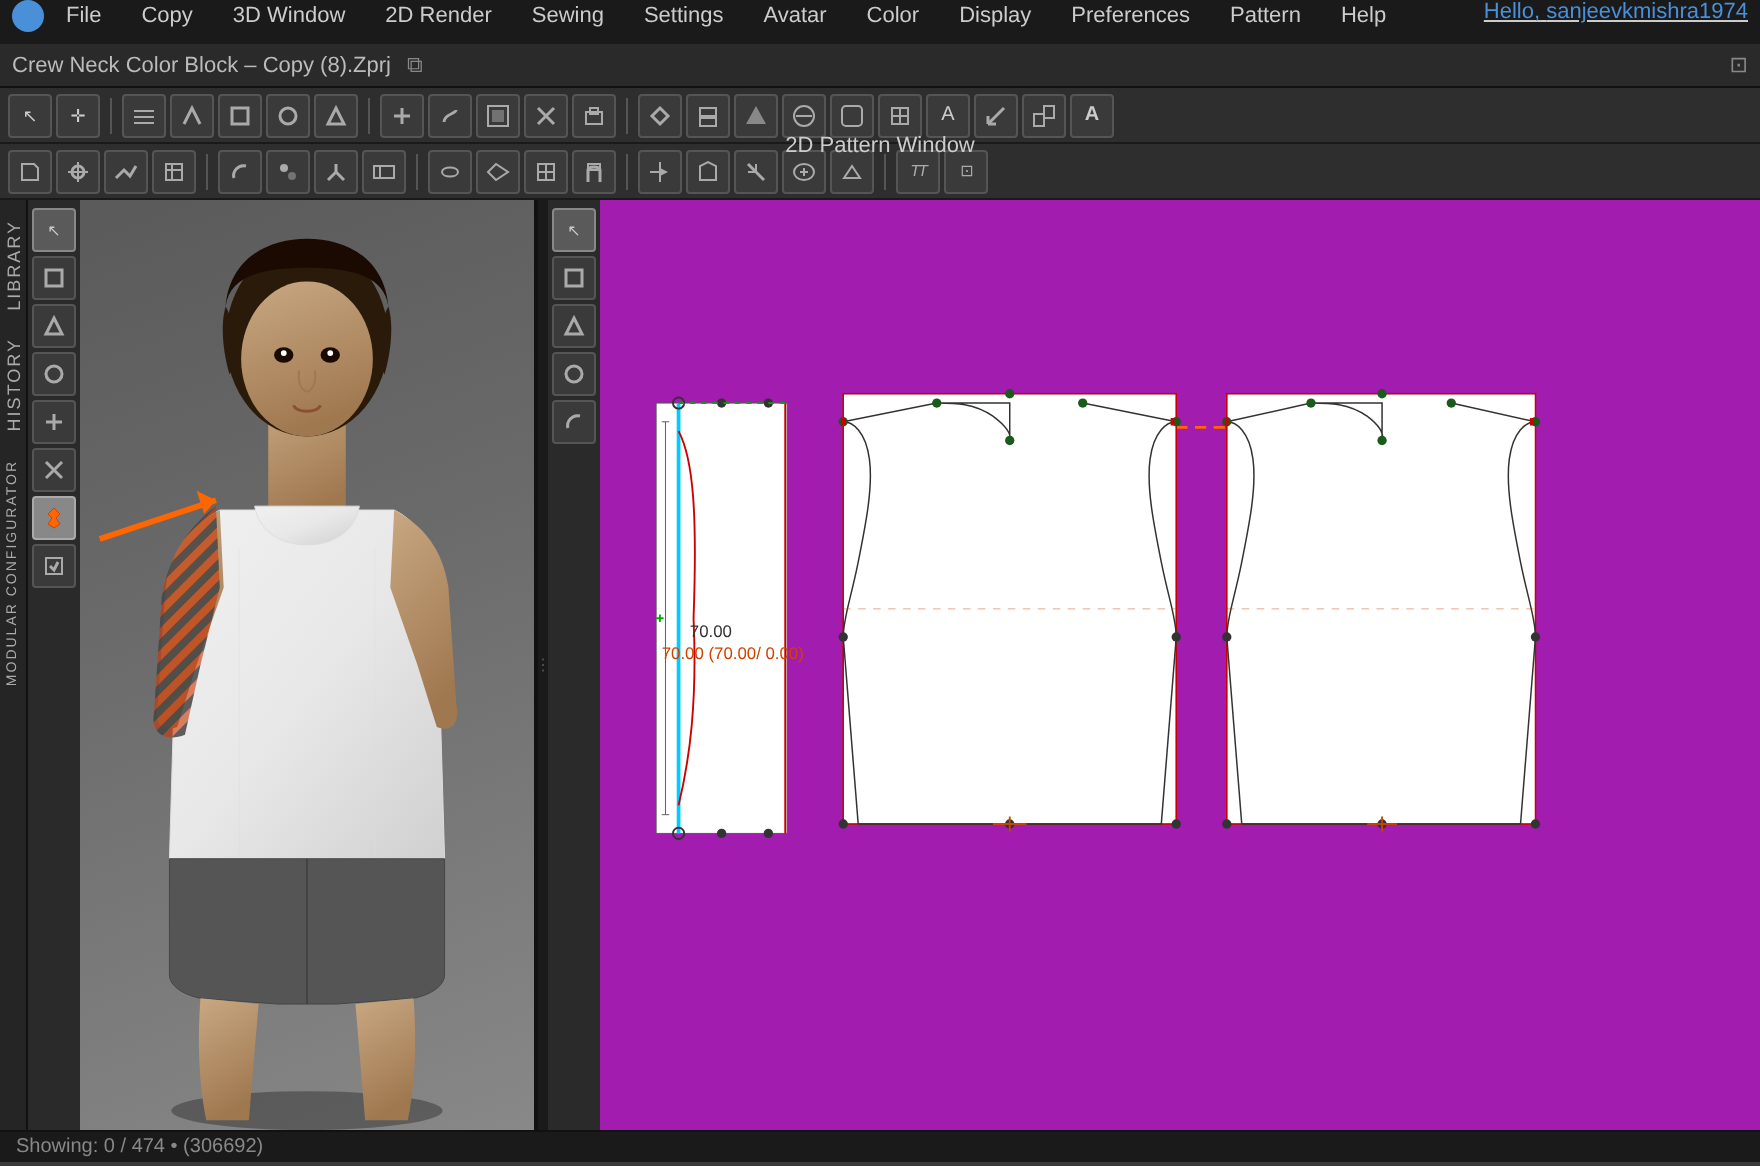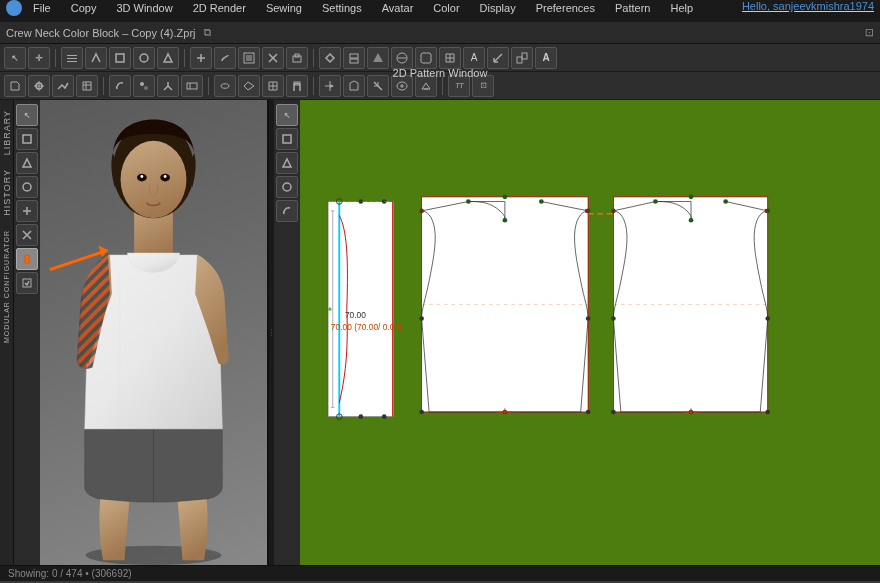--- a/index.html
+++ b/index.html
@@ -221,21 +221,21 @@
       z-index: 10;
     }
 
     
     #pattern-canvas {
       position: absolute;
       left: 26px;
       top: 0;
       right: 0;
       bottom: 0;
-      background: #4d7c0f;
+      background: #a21caf;
       overflow: hidden;
     }
 
     
     #status-bar {
       height: 16px;
       background: #1a1a1a;
       display: flex;
       align-items: center;
       padding: 4px 8px;
@@ -272,21 +272,21 @@
     <span class="menu-item">Preferences</span>
     <span class="menu-item">Pattern</span>
     <span class="menu-item">Help</span>
   </div>
   <div id="title-bar-right">
     <span>Hello,</span> <span style="color:#4a90d9;cursor:pointer;">sanjeevkmishra1974</span>
   </div>
 </div>
 
 <div id="doc-bar" style="position:relative;">
-  <span id="doc-title">Crew Neck Color Block – Copy (4).Zprj</span>
+  <span id="doc-title">Crew Neck Color Block – Copy (8).Zprj</span>
   <span style="font-size:11px;color:#888;cursor:pointer;">⧉</span>
   <div id="window-title">2D Pattern Window</div>
   <div id="doc-bar-right">
     <span>⊡</span>
   </div>
 </div>
 
 <div id="toolbar1">
 
   <div class="tb-btn">↖</div>

